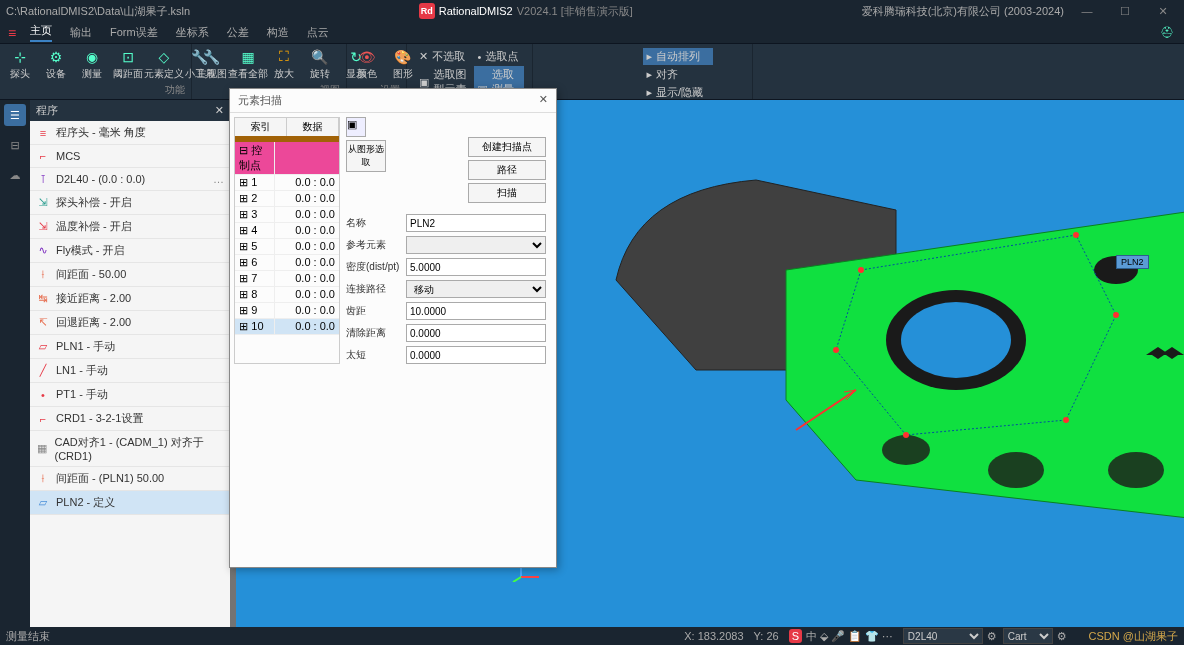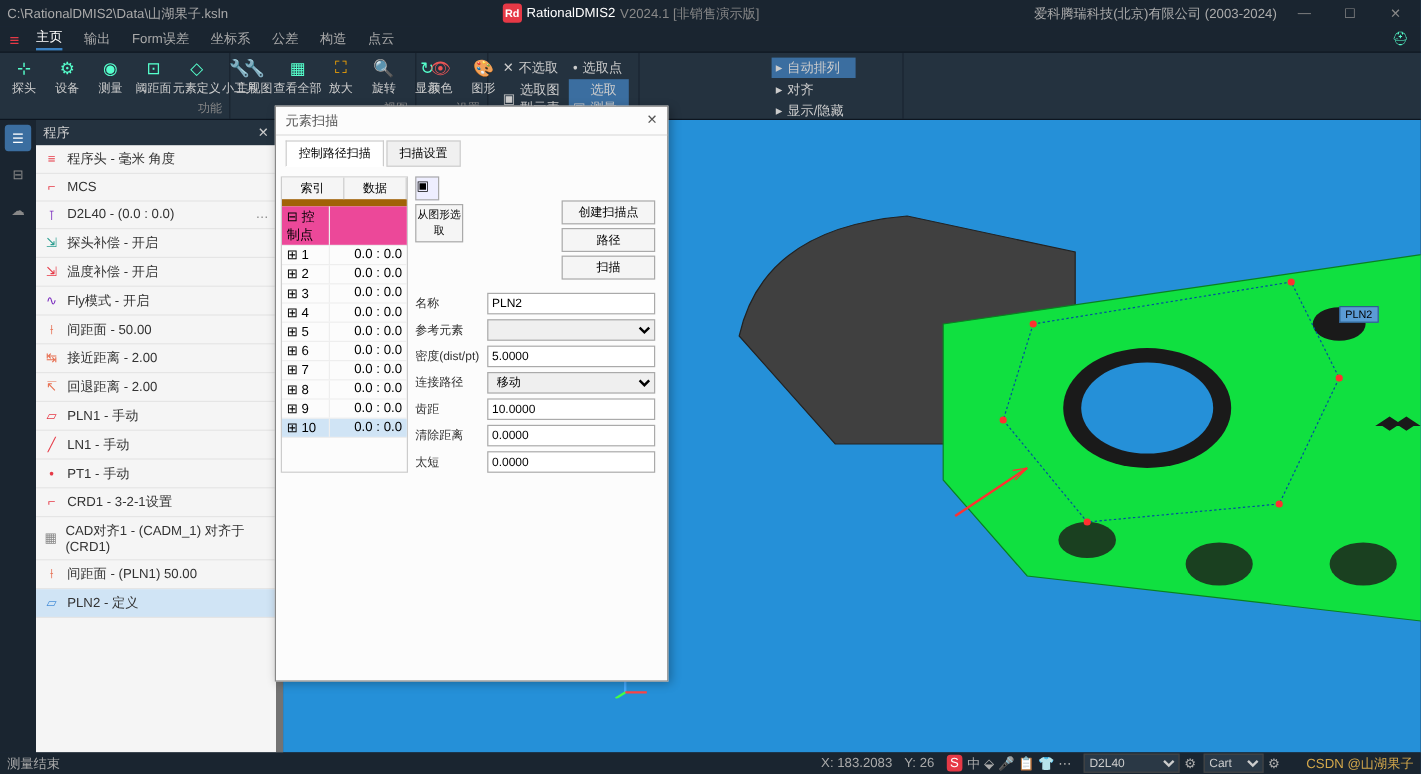--- a/index.html
+++ b/index.html
@@ -361,24 +361,20 @@
       <span>□</span>
     </div>
   </div>
 </div>
 
 <div class="dialog">
   <div class="dtitle">
       <span>元素扫描</span>
       <span>✕</span>
     </div>
-  <div class="tabs">
-    <div class="tab active">控制路径扫描</div>
-    <div class="tab">扫描设置</div>
-  </div>
   <div class="body">
     <div class="grid">
       <div class="gh">
           <div>索引</div>
           <div>数据</div>
         </div>
       <div class="grow header">
           <div class="c1">⊟ <span>控制点</span></div>
           <div class="c2"></div>
         </div>

